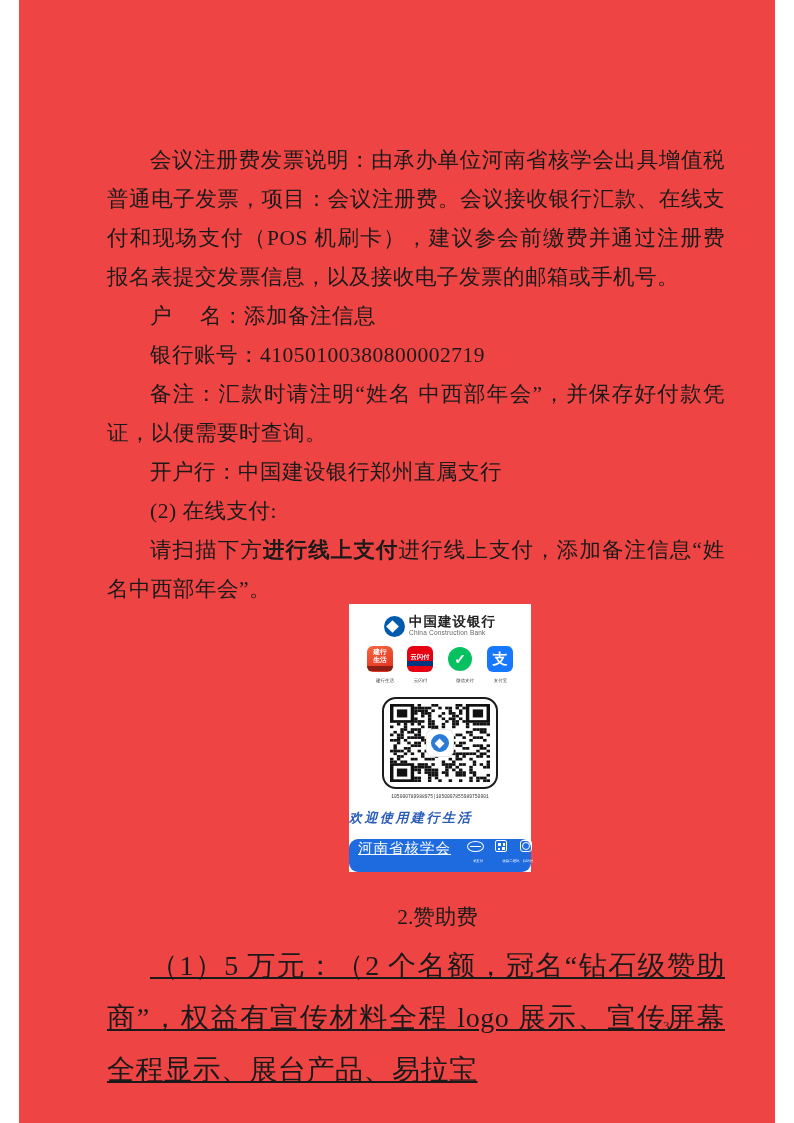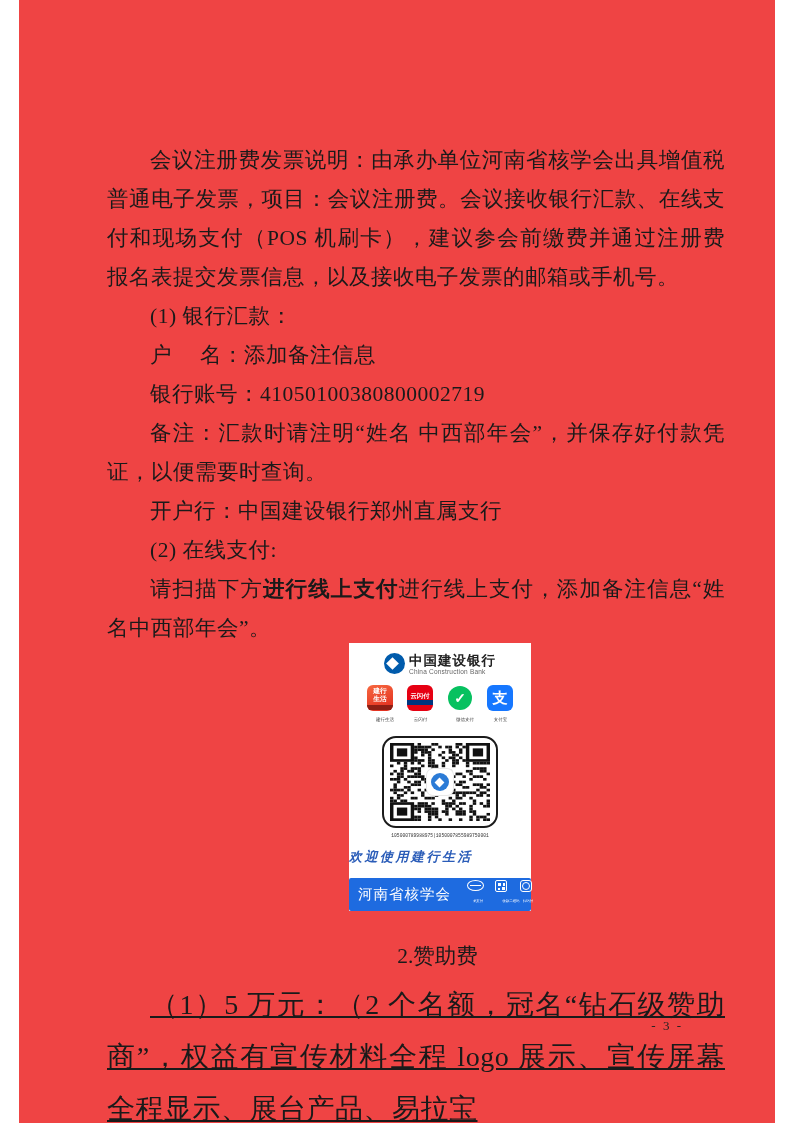--- a/index.html
+++ b/index.html
@@ -31,21 +31,21 @@
 
   
   .payment-card {
     width: 182px;
     margin-left: 242px;
     margin-top: -5px;
     background: #fff;
   }
   .ccb-logo-row {
     display: flex;
-    align-items: flex-start;
+    align-items: flex-end;
     justify-content: center;
     gap: 4px;
     padding-top: 10px;
   }
   .ccb-mark {
     position: relative;
     width: 21px; height: 21px;
     border-radius: 50%;
     background: #005bac;
     flex: 0 0 auto;
@@ -165,24 +165,24 @@
     font-size: 13px;
     letter-spacing: 2.5px;
     color: #2a5cb8;
     font-style: italic;
   }
   .merchant-banner {
     margin-top: 12px;
     width: 182px;
     height: 33px;
     background: #1e6be0;
-    border-radius: 2px;
+    border-radius: 9px;
     display: flex;
-    align-items: center;
     color: #ffffff;
+    text-decoration: underline;
   }
   .merchant-name {
     font-size: 14.5px;
     letter-spacing: 1px;
     padding-left: 9px;
     white-space: nowrap;
   }
   .banner-divider {
     width: 1px; height: 20px;
     background: rgba(255,255,255,.65);
@@ -248,21 +248,20 @@
   }
 </style>
 </head>
 <body>
 
 <div class="page">
   <div class="content">
 
     <p class="para indent">会议注册费发票说明：由承办单位河南省核学会出具增值税普通电子发票，项目：会议注册费。会议接收银行汇款、在线支付和现场支付（POS 机刷卡），建议参会前缴费并通过注册费报名表提交发票信息，以及接收电子发票的邮箱或手机号。</p>
 
-    <p class="para indent">(1)  银行汇款：</p>
 
     <p class="para indent">户　 名：添加备注信息</p>
 
     <p class="para indent"><span>银行账号：</span><span>41050100380800002719</span></p>
 
     <p class="para indent">备注：汇款时请注明“姓名 中西部年会”，并保存好付款凭证，以便需要时查询。</p>
 
     <p class="para indent">开户行：中国建设银行郑州直属支行</p>
 
     <p class="para indent">(2)  在线支付:</p>

